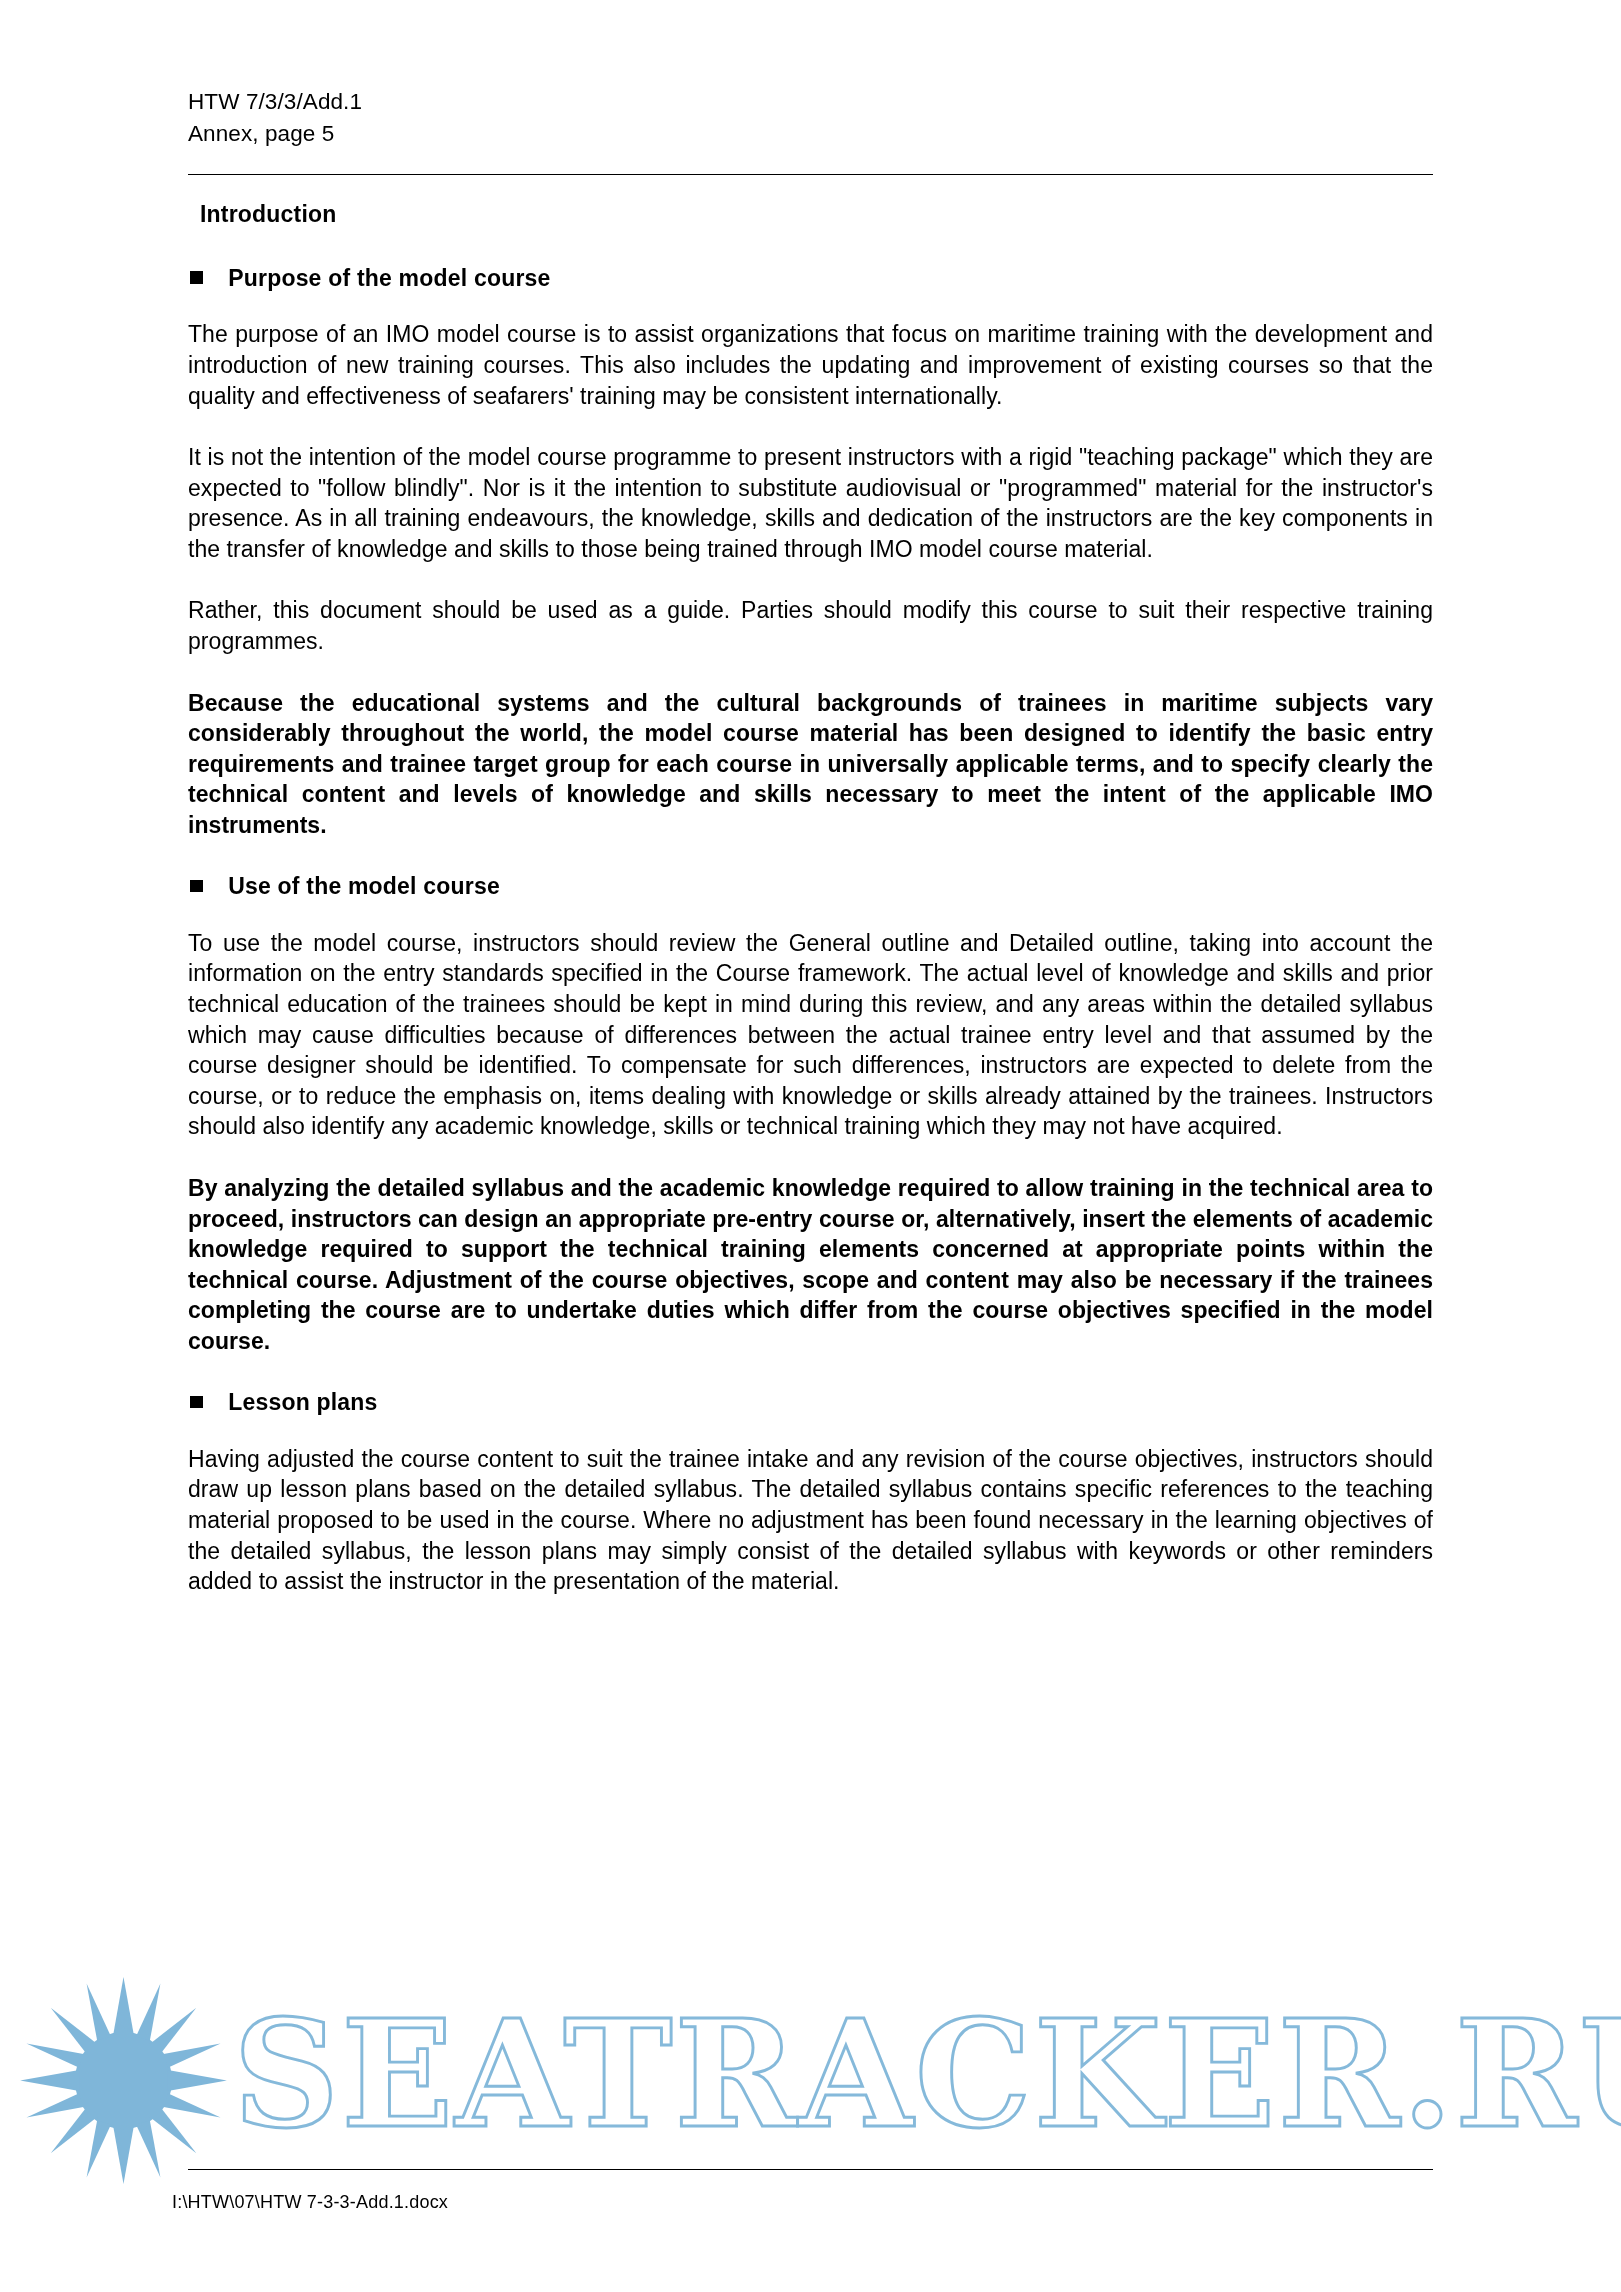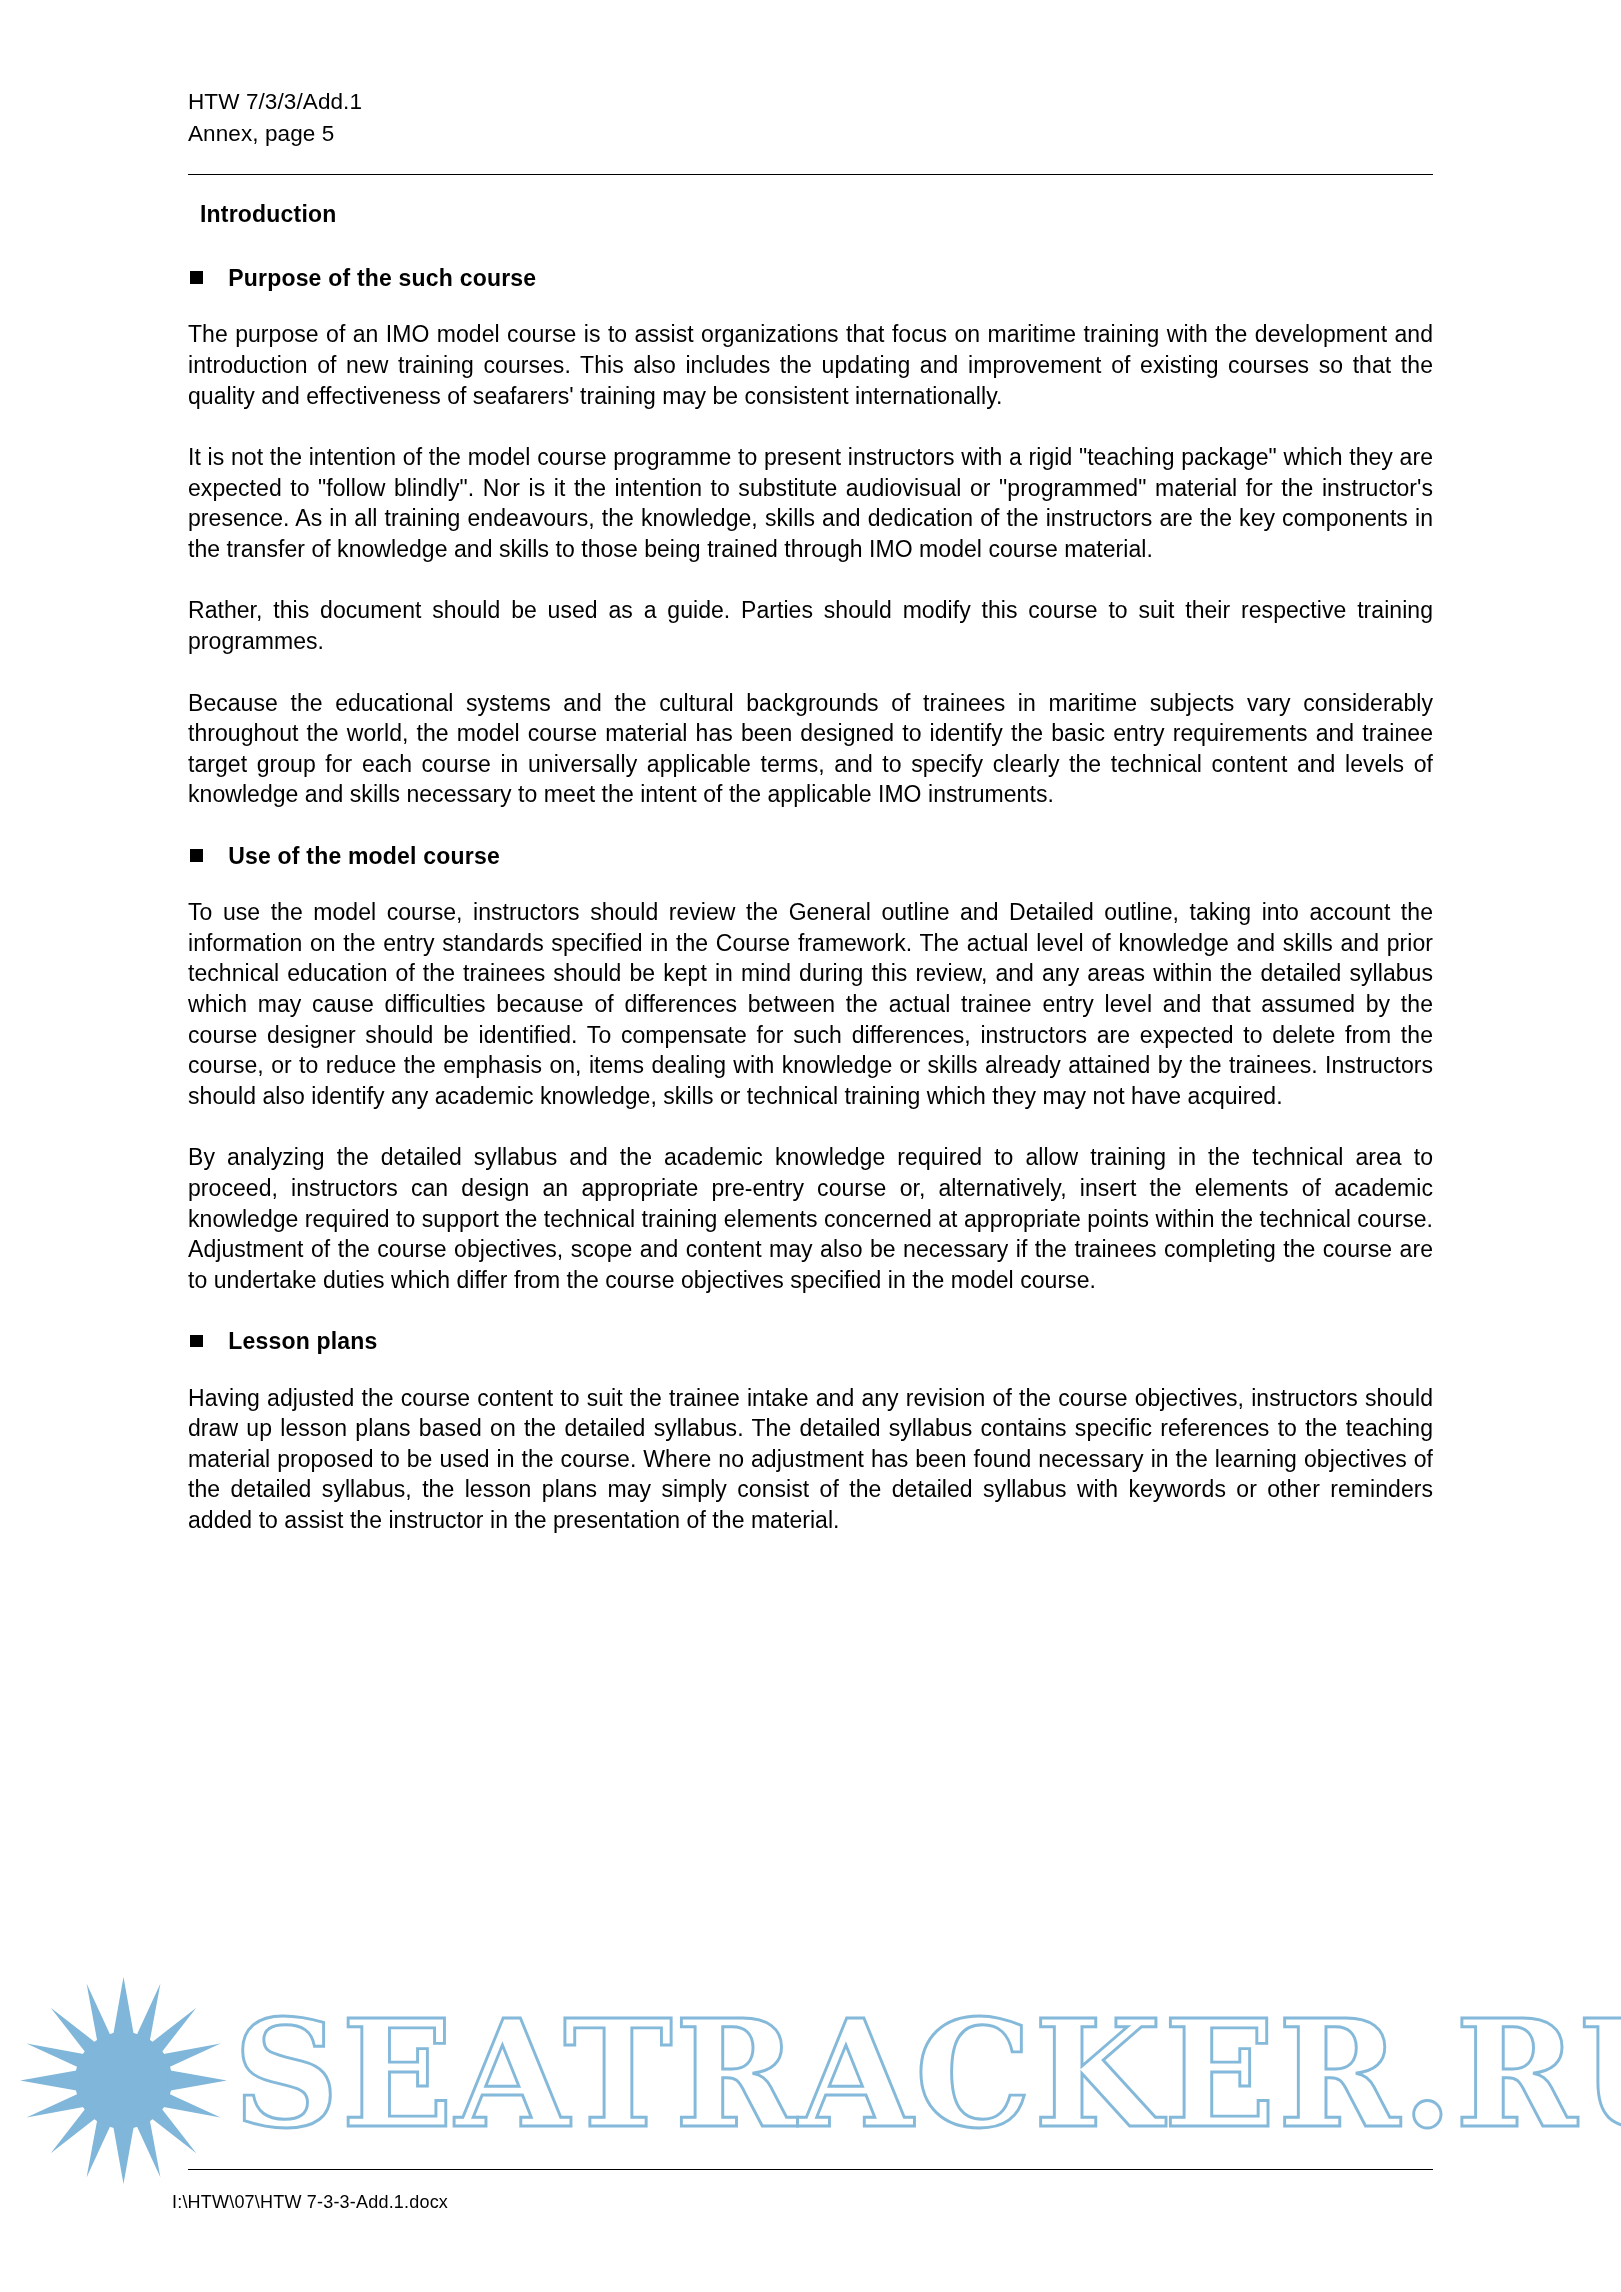--- a/index.html
+++ b/index.html
@@ -71,20 +71,21 @@
   }
   p.body {
     font-size: 23px;
     line-height: 1.33;
     text-align: justify;
     margin: 16px 0 31px 0;
     letter-spacing: 0.05px;
   }
   p.body.last-in-block {
     margin-bottom: 33px;
+    font-weight: bold;
   }
   .footer-rule {
     position: absolute;
     bottom: 123px;
     left: 188px;
     right: 188px;
     border-bottom: 1.2px solid #000000;
   }
   .footer-text {
     position: absolute;
@@ -135,21 +136,21 @@
     <div>Annex, page 5</div>
   </div>
   <div class="header-rule"></div>
 
   <div class="content">
 
     <div class="intro-title">Introduction</div>
 
     <div class="bullet-head">
       <span class="bullet-square"></span>
-      <span class="bullet-label">Purpose of the such course</span>
+      <span class="bullet-label">Purpose of the model course</span>
     </div>
     <p class="body">The purpose of an IMO model course is to assist organizations that focus on maritime training with the development and introduction of new training courses. This also includes the updating and improvement of existing courses so that the quality and effectiveness of seafarers' training may be consistent internationally.</p>
     <p class="body">It is not the intention of the model course programme to present instructors with a rigid "teaching package" which they are expected to "follow blindly". Nor is it the intention to substitute audiovisual or "programmed" material for the instructor's presence. As in all training endeavours, the knowledge, skills and dedication of the instructors are the key components in the transfer of knowledge and skills to those being trained through IMO model course material.</p>
     <p class="body">Rather, this document should be used as a guide. Parties should modify this course to suit their respective training programmes.</p>
     <p class="body last-in-block">Because the educational systems and the cultural backgrounds of trainees in maritime subjects vary considerably throughout the world, the model course material has been designed to identify the basic entry requirements and trainee target group for each course in universally applicable terms, and to specify clearly the technical content and levels of knowledge and skills necessary to meet the intent of the applicable IMO instruments.</p>
 
     <div class="bullet-head">
       <span class="bullet-square"></span>
       <span class="bullet-label">Use of the model course</span>
     </div>

